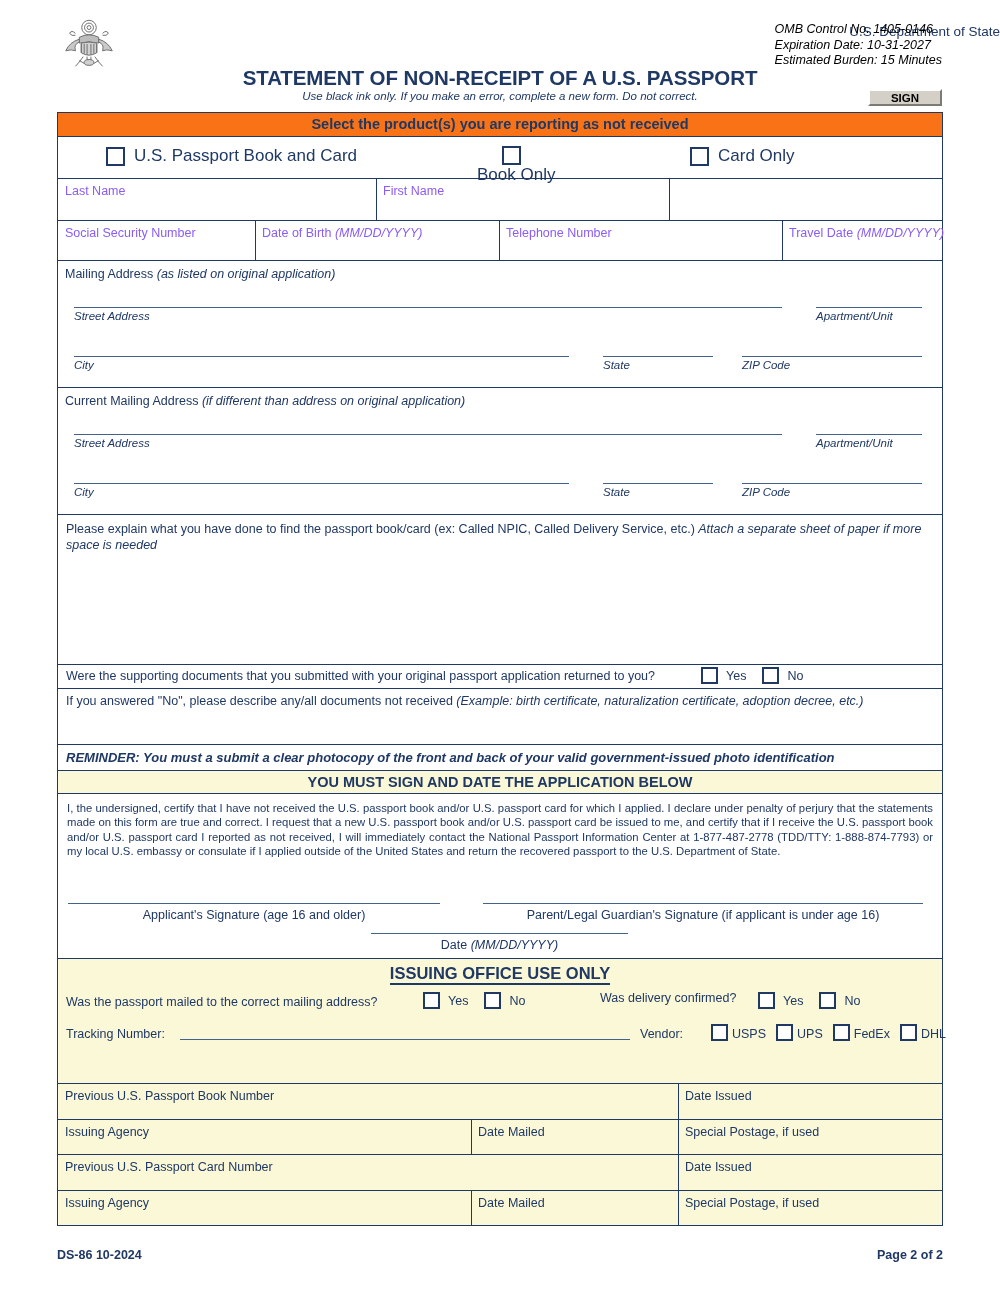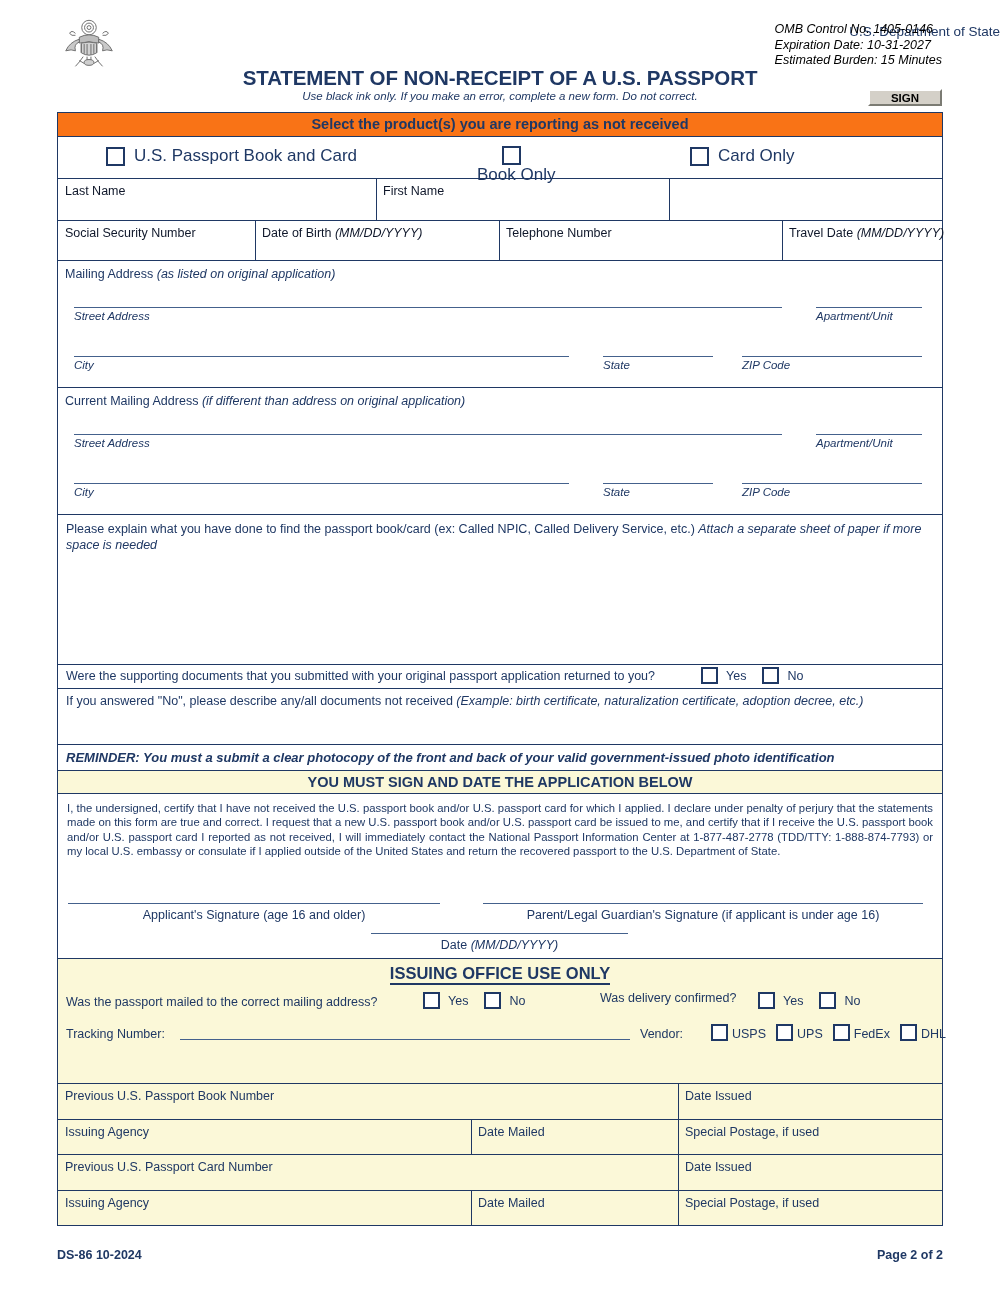--- a/index.html
+++ b/index.html
@@ -162,21 +162,21 @@
     position: absolute;
     top: 0;
     bottom: 0;
     box-sizing: border-box;
   }
   .cell .cap {
     position: absolute;
     left: 7px;
     top: 5px;
     font-size: 12.5px;
-    color: #0f172a;
+    color: #8b5cf6;
     white-space: nowrap;
   }
   .vdiv {
     position: absolute;
     top: 0;
     bottom: 0;
     width: 0;
     border-left: 1.4px solid #1f3864;
   }
 

